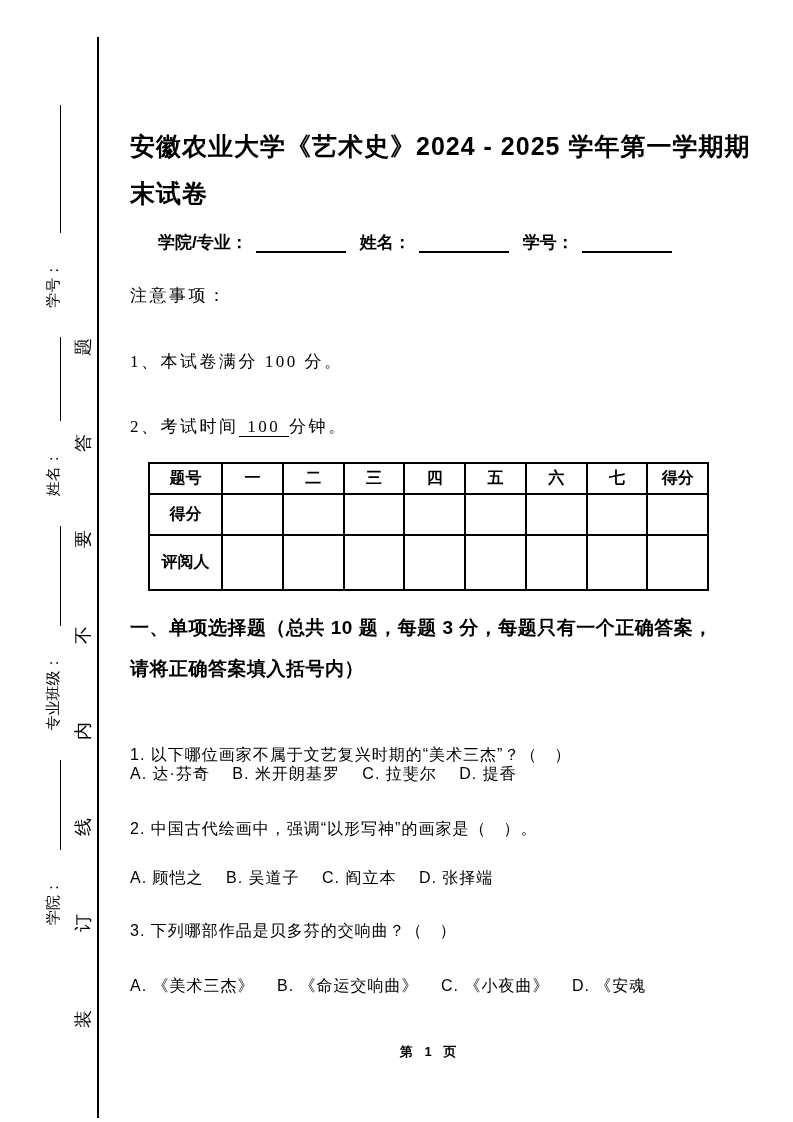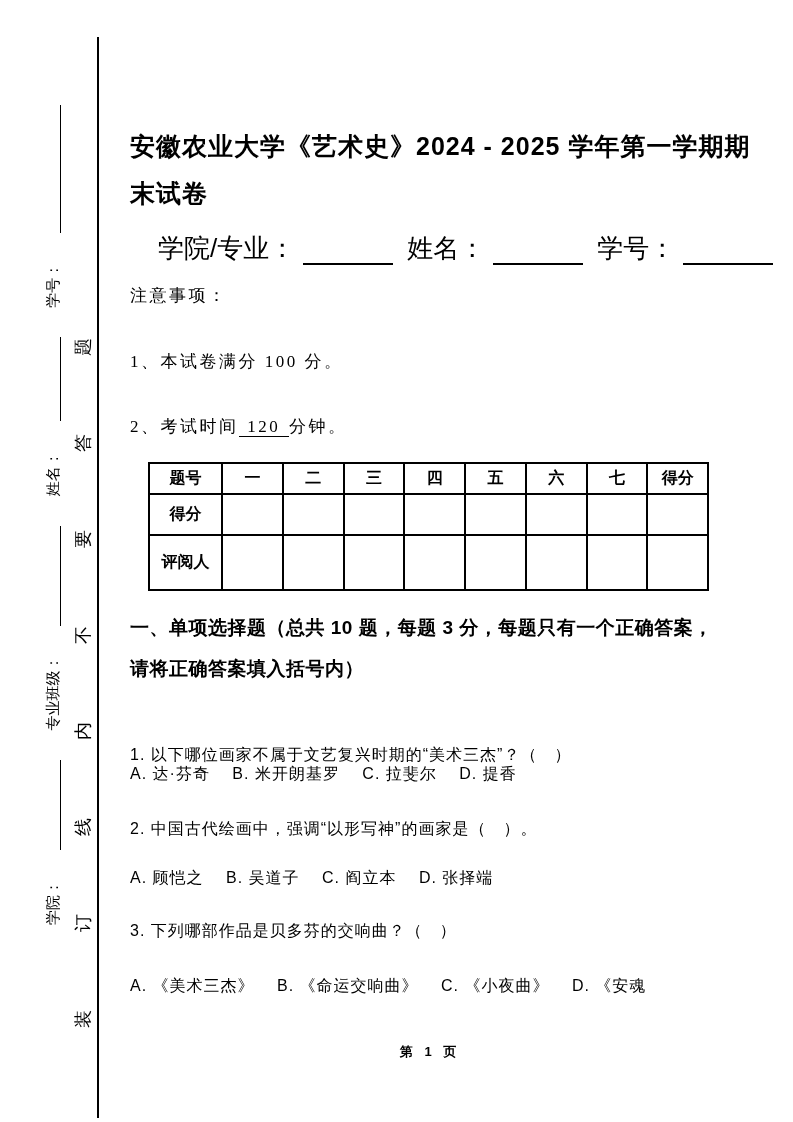--- a/index.html
+++ b/index.html
@@ -25,21 +25,21 @@
     transform:rotate(-90deg); transform-origin:0 0;
     display:flex; align-items:center; justify-content:space-between;
     font-family:"Liberation Serif","DejaVu Serif",serif;
     font-size:18px;
   }
   
   .content { position:absolute; left:130px; top:0; width:600px; height:1122px; }
   .abs { position:absolute; left:0; }
   .title-l1 { top:130px; width:600px; text-align:center; font-size:25px; font-weight:bold; letter-spacing:1px; white-space:nowrap; }
   .title-l2 { top:177px; width:600px; font-size:25px; font-weight:bold; letter-spacing:1px; }
-  .info-row { top:231px; left:28px; display:flex; align-items:flex-end; font-size:26px; font-weight:normal; white-space:pre; }
+  .info-row { top:231px; left:28px; display:flex; align-items:flex-end; font-size:17px; font-weight:bold; white-space:pre; }
   .info-row .blank { border-bottom:2px solid #000; height:5px; margin:0 14px 1px 8px; width:90px; }
   .info-row .blank:last-child { margin-right:0; }
   .serif-line { font-family:"Liberation Serif","DejaVu Serif",serif; font-size:17px; letter-spacing:2.5px; white-space:pre; }
   .notes-heading { top:284px; }
   .note-1 { top:350px; }
   .note-2 { top:415px; }
   .u-inline { border-bottom:1.5px solid #000; padding:0 2px; }
   
   table.score-table {
     position:absolute; top:462px; left:18px; width:561px;
@@ -98,21 +98,21 @@
       <span>学院/专业：</span>
       <span class="blank"></span>
       <span>姓名：</span>
       <span class="blank"></span>
       <span>学号：</span>
       <span class="blank"></span>
     </div>
 
     <div class="abs serif-line notes-heading">注意事项：</div>
     <div class="abs serif-line note-1">1、本试卷满分 100 分。</div>
-    <div class="abs serif-line note-2"><span>2、考试时间</span><span class="u-inline"> 120 </span><span>分钟。</span></div>
+    <div class="abs serif-line note-2"><span>2、考试时间</span><span class="u-inline"> 100 </span><span>分钟。</span></div>
 
     <table class="score-table">
       <colgroup>
           <col class="c0">
           <col>
           <col>
           <col>
           <col>
           <col>
           <col>

